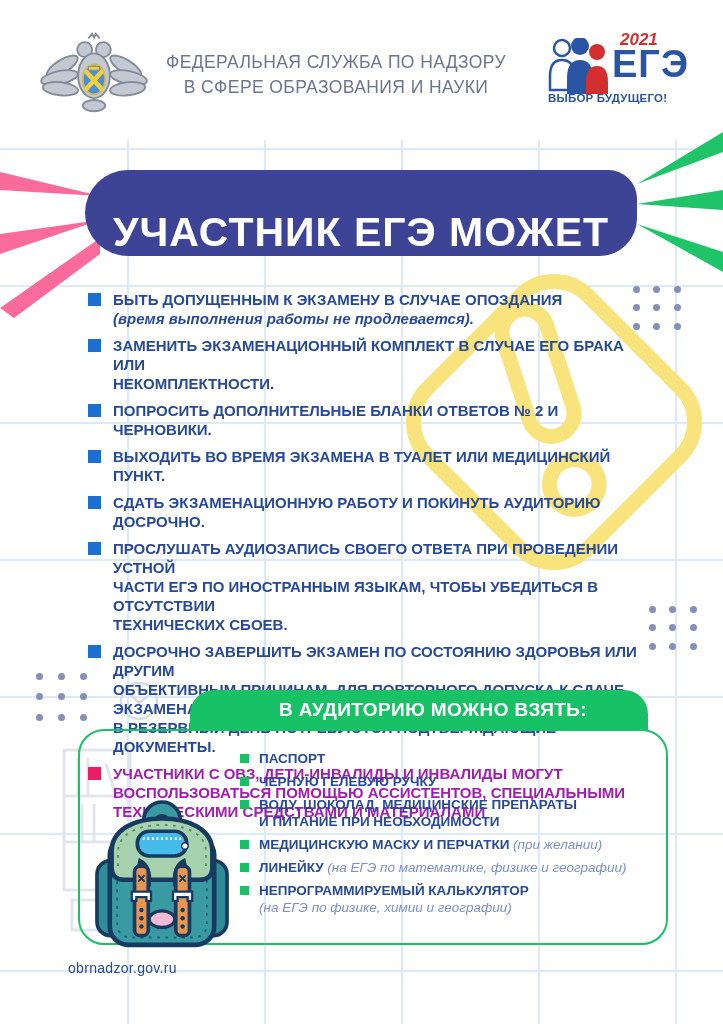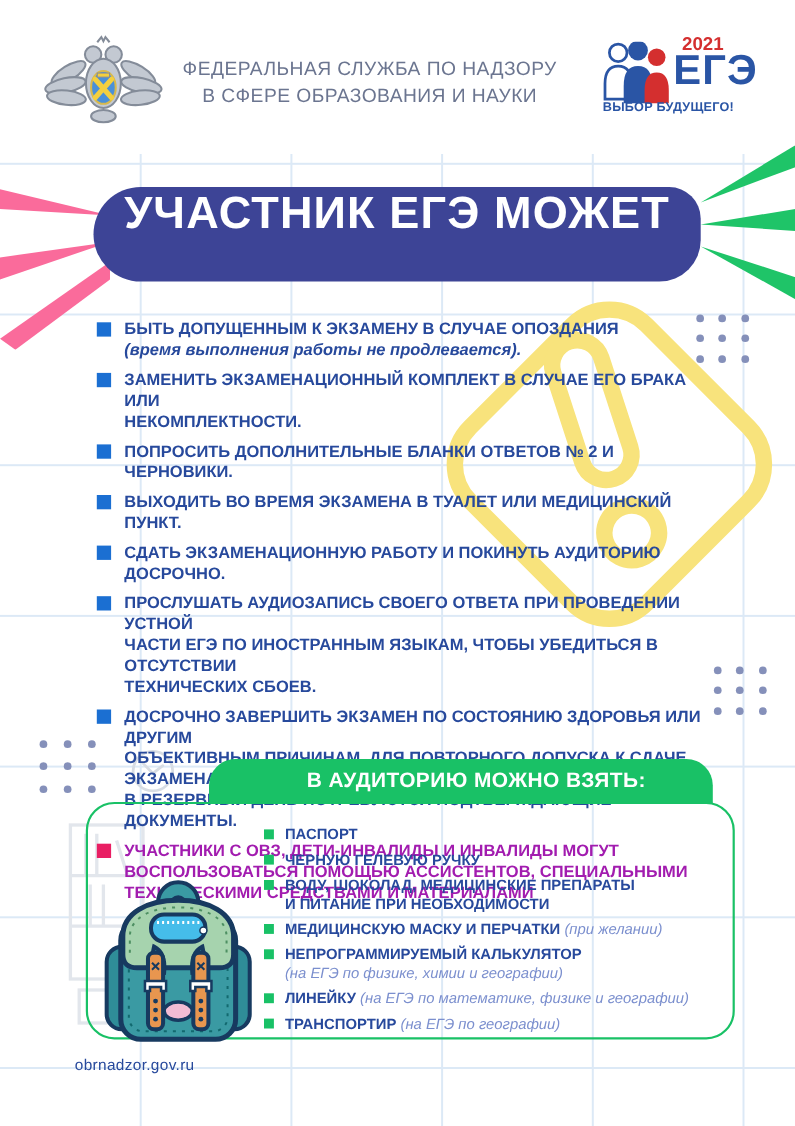--- a/index.html
+++ b/index.html
@@ -8,26 +8,26 @@
   .grid-bg{position:absolute;left:0;top:140px;right:0;bottom:0;
     background-image:linear-gradient(#dce9f6 2px,transparent 2px),
                      linear-gradient(90deg,#dce9f6 2px,transparent 2px);
     background-size:137px 137px;background-position:-10px 8px;z-index:0;}
   
   .emblem{position:absolute;left:38px;top:26px;width:112px;height:92px;z-index:5;}
   .agency{position:absolute;left:166px;top:50px;color:#6b7590;font-size:17.5px;
           line-height:1.45;letter-spacing:.4px;z-index:5;text-align:center;}
   .ege-logo{position:absolute;left:548px;top:30px;width:148px;height:78px;z-index:5;}
   .ege-figures{position:absolute;left:0;top:8px;width:64px;height:56px;}
-  .ege-year{position:absolute;left:72px;top:0;color:#d42f2f;font-weight:bold;font-size:17px;}
+  .ege-year{position:absolute;left:72px;top:0;color:#d42f2f;font-weight:bold;font-size:17px;font-style:italic;}
   .ege-acronym{position:absolute;left:64px;top:13px;color:#2a55a5;font-weight:bold;font-size:38px;letter-spacing:1px;}
   .ege-slogan{position:absolute;left:0;top:62px;width:160px;color:#2a55a5;font-weight:bold;font-size:11.5px;letter-spacing:.2px;}
   
   .title-banner{position:absolute;left:85px;top:170px;width:552px;height:86px;background:#3d4496;
-    border-radius:48px 32px 42px 48px;display:flex;align-items:flex-start;justify-content:center;
+    border-radius:48px 32px 42px 48px;display:flex;align-items:flex-end;justify-content:center;
     color:#fff;font-weight:bold;font-size:41px;letter-spacing:1px;z-index:4;}
   .rays{position:absolute;z-index:3;}
   .rays-pink{left:0;top:158px;width:100px;height:160px;}
   .rays-green{left:623px;top:132px;width:100px;height:150px;}
   
   .warning-diamond{position:absolute;left:385px;top:246px;width:338px;height:352px;z-index:0;}
   .dots{position:absolute;display:grid;grid-template-columns:repeat(3,1fr);grid-template-rows:repeat(3,1fr);
         width:62px;height:56px;z-index:1;}
   .dots i{width:7px;height:7px;border-radius:50%;background:#8590ba;place-self:center;}
   .dots-tr{left:626px;top:280px;}
@@ -282,26 +282,22 @@
       <span class="a-bullet"></span>
       <span class="a-text">ВОДУ, ШОКОЛАД, МЕДИЦИНСКИЕ ПРЕПАРАТЫ
 И ПИТАНИЕ ПРИ НЕОБХОДИМОСТИ</span>
     </div>
     <div class="a-item">
       <span class="a-bullet"></span>
       <span class="a-text"><span>МЕДИЦИНСКУЮ МАСКУ И ПЕРЧАТКИ </span><span class="a-note">(при желании)</span></span>
     </div>
     <div class="a-item">
       <span class="a-bullet"></span>
+      <span class="a-text"><span>ЛИНЕЙКУ </span><span class="a-note">(на ЕГЭ по математике, физике и географии)</span></span>
+    </div>
+    <div class="a-item">
+      <span class="a-bullet"></span>
       <span class="a-text"><span>НЕПРОГРАММИРУЕМЫЙ КАЛЬКУЛЯТОР</span><span class="a-note block">(на ЕГЭ по физике, химии и географии)</span></span>
-    </div>
-    <div class="a-item">
-      <span class="a-bullet"></span>
-      <span class="a-text"><span>ЛИНЕЙКУ </span><span class="a-note">(на ЕГЭ по математике, физике и географии)</span></span>
-    </div>
-    <div class="a-item">
-      <span class="a-bullet"></span>
-      <span class="a-text"><span>ТРАНСПОРТИР </span><span class="a-note">(на ЕГЭ по географии)</span></span>
     </div>
   </div>
 
   <div class="site">obrnadzor.gov.ru</div>
 </div>
 
 </body></html>

